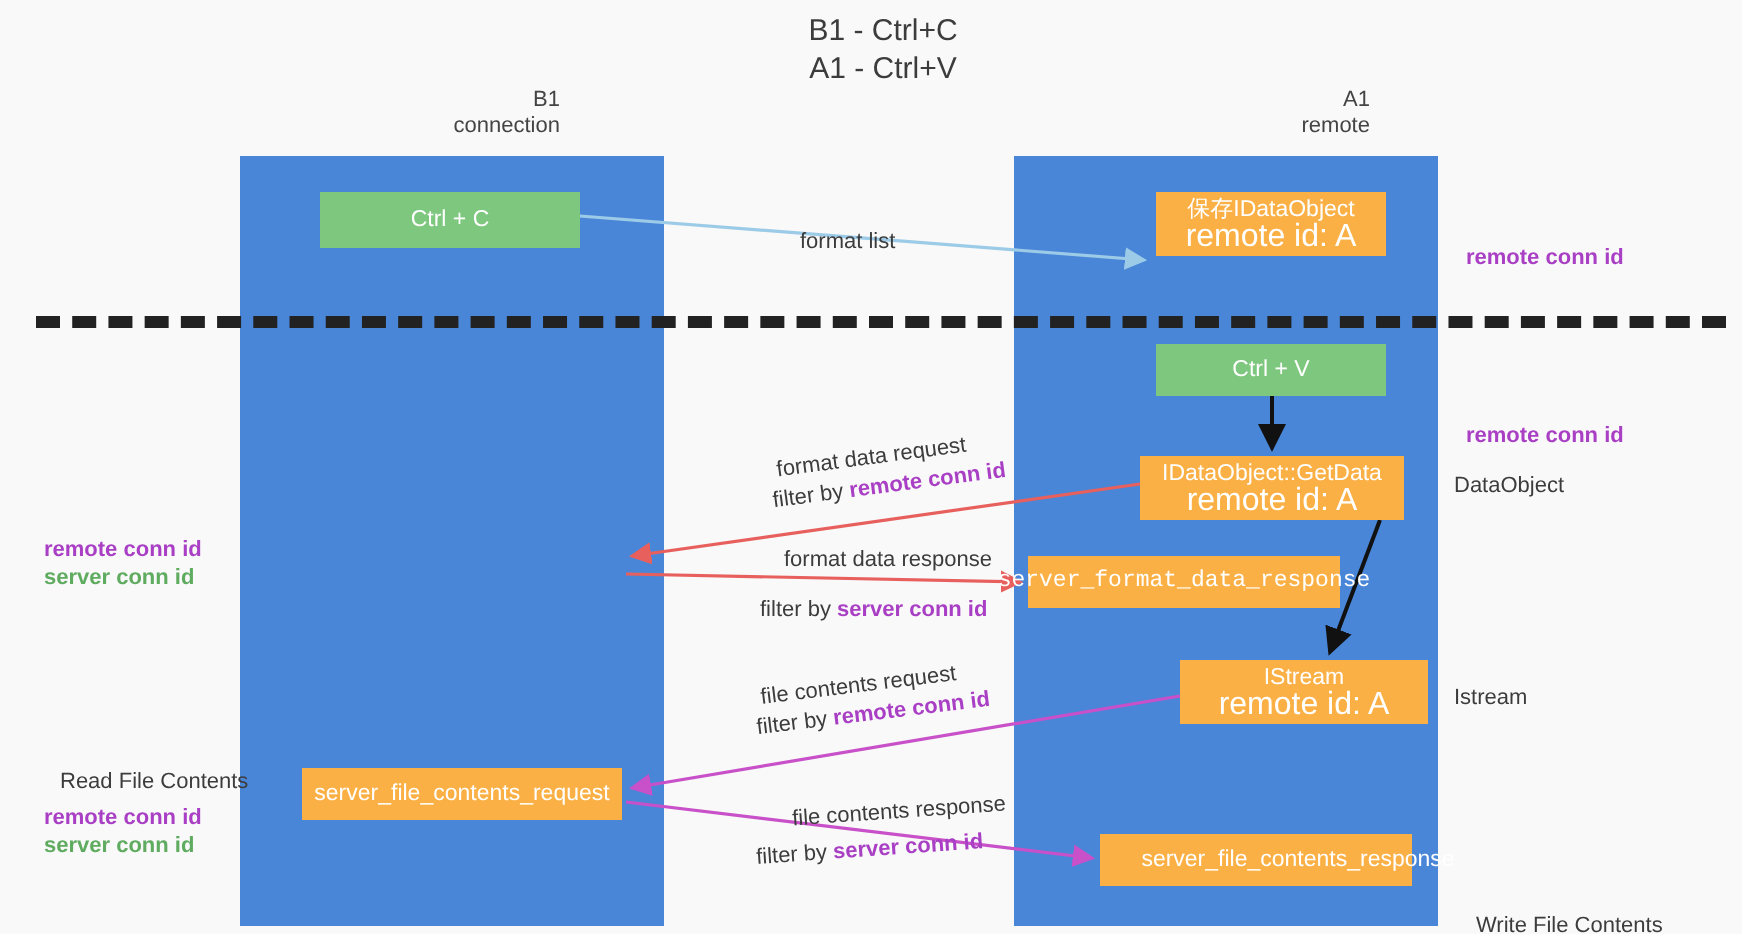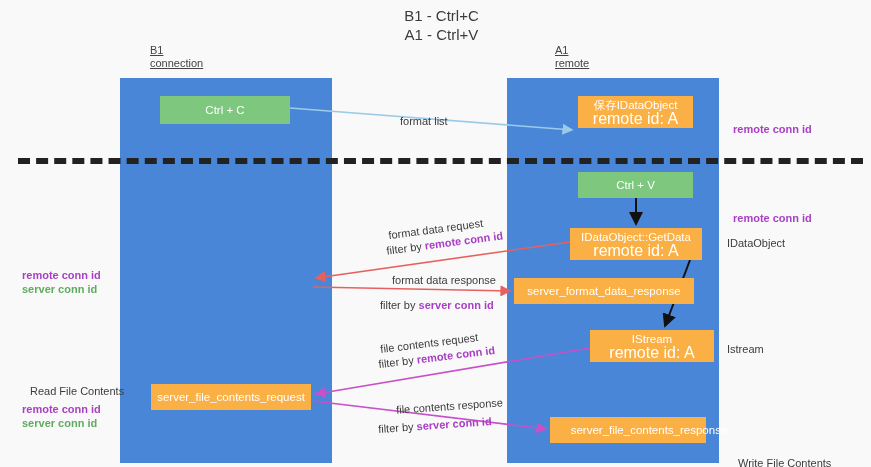--- a/index.html
+++ b/index.html
@@ -14,21 +14,21 @@
   }
   #stage { position:absolute; inset:0; }
 
   
   .title {
     position:absolute; left:0; right:0; top:6px;
     text-align:center; font-size:15px; line-height:19px; color:#3c3c3c;margin-left:12px;
   }
 
   
-  .colhead { position:absolute; text-align:left; font-size:11px; line-height:13px; color:#444;text-decoration:underline; }
+  .colhead { position:absolute; text-align:right; font-size:11px; line-height:13px; color:#444; }
   #colhead-b1 { left:150px; top:44px; width:130px; }
   #colhead-a1 { left:555px; top:44px; width:130px; }
 
   
   .lane { position:absolute; background:#4a86d8; }
   #lane-b1 { left:120px; top:78px; width:212px; height:385px; }
   #lane-a1 { left:507px; top:78px; width:212px; height:385px; }
 
   
   #divider {
@@ -46,21 +46,21 @@
   }
   .node.green  { background:#7ec77e; }
   .node.orange { background:#fbb045; }
   .node .ln2 { font-size:16px; }
 
   #node-ctrlc   { left:160px; top:96px;  width:130px; height:28px; }
   #node-save    { left:578px; top:96px; width:115px; height:32px; }
   #node-ctrlv   { left:578px; top:172px; width:115px; height:26px; }
   #node-getdata { left:570px; top:228px; width:132px; height:32px; }
   #node-sfdreq  { left:151px; top:268px; width:160px; height:26px; }
-  #node-sfdres  { left:514px; top:278px; width:180px; height:26px; }
+  #node-sfdres  { left:514px; top:278px; width:156px; height:26px;font-family:Liberation Mono, monospace; }
   #node-istream { left:590px; top:330px; width:124px; height:32px; }
   #node-sfcreq  { left:151px; top:384px; width:160px; height:26px; }
   #node-sfcres  { left:550px; top:417px; width:156px; height:26px;padding-left:48px; }
 
   
   .side { position:absolute; font-size:11px; line-height:14px; }
   .purple { color:#a93fc4; font-weight:bold; }
   .green-t { color:#5fab5f; font-weight:bold; }
   .plain  { color:#3c3c3c; }
 
@@ -177,21 +177,21 @@
   <div class="node orange" id="node-sfcreq">
     <div>server_file_contents_request</div>
   </div>
 
   <div class="node orange" id="node-sfcres">
     <div>server_file_contents_response</div>
   </div>
 
   <div class="side purple" id="ann-r1">remote conn id</div>
   <div class="side purple" id="ann-r2">remote conn id</div>
-  <div class="side plain" id="ann-r3">IDataObject</div>
+  <div class="side plain" id="ann-r3">DataObject</div>
   <div class="side plain" id="ann-r4">Istream</div>
   <div class="side plain" id="ann-r5">Write File Contents</div>
 
   <div class="side" id="ann-l1">
     <div class="purple">remote conn id</div>
     <div class="green-t">server conn id</div>
   </div>
   <div class="side plain" id="ann-l2">Read File Contents</div>
   <div class="side" id="ann-l3">
     <div class="purple">remote conn id</div>

